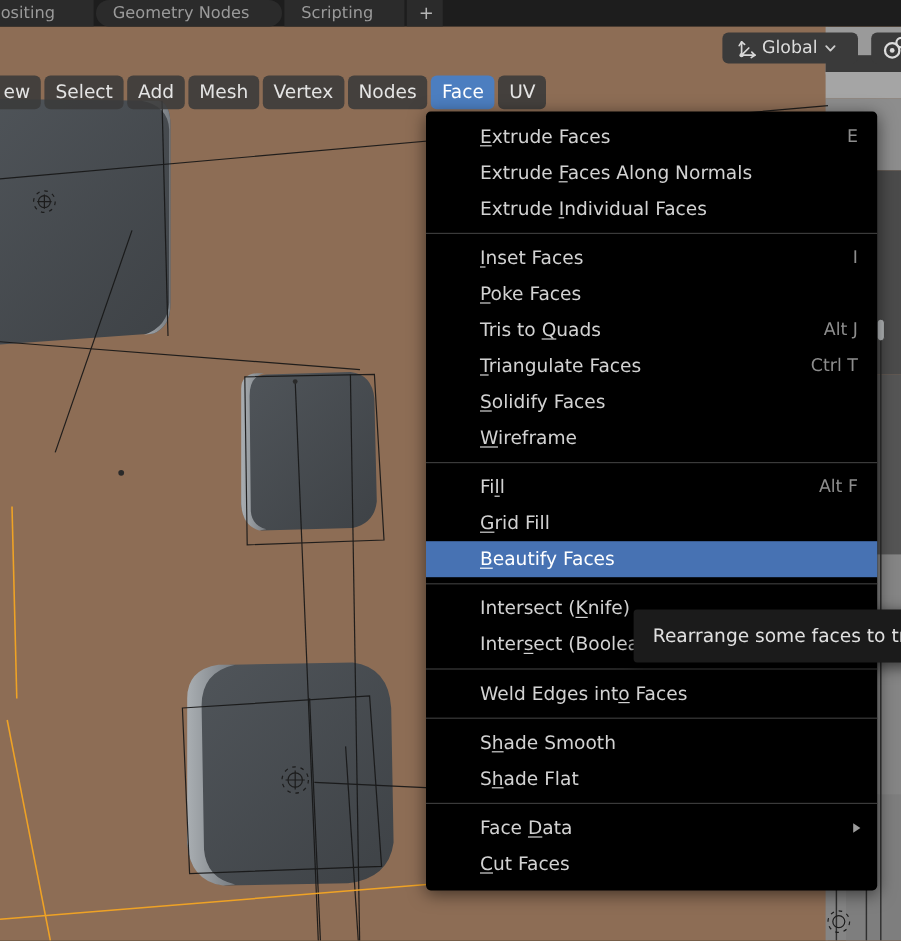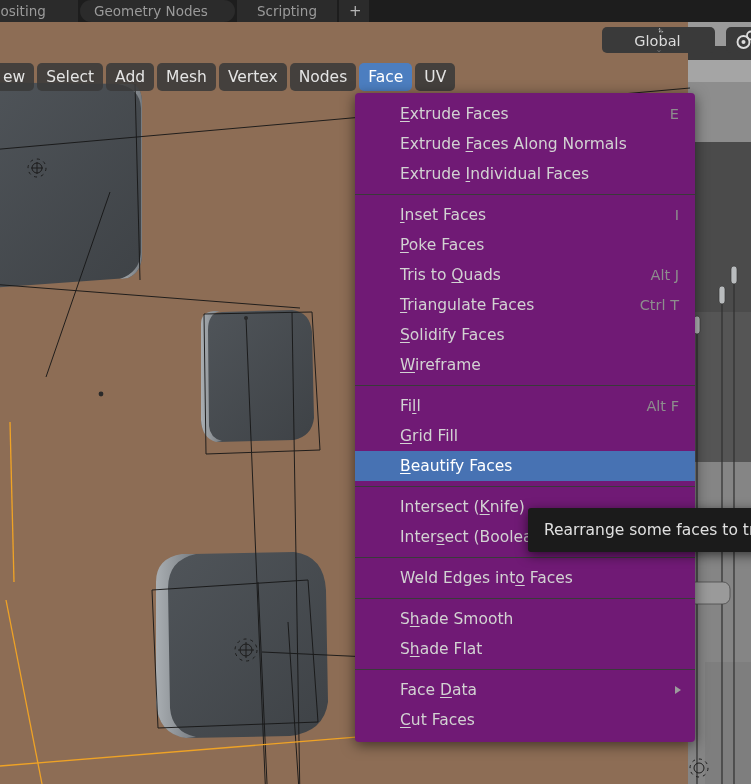--- a/index.html
+++ b/index.html
@@ -33,22 +33,22 @@
 
   
   .menubar { position:absolute; left:0; top:62px; height:30px; display:flex;
     align-items:center; gap:3px; }
   .mbtn { height:28px; padding:0 9px; border-radius:5px; color:#e4e4e4;
     font-size:15.5px; line-height:28px; background:rgba(58,58,58,0.88);
     white-space:nowrap; }
   .mbtn.active { background:#4c7ec0; color:#ffffff; }
 
   
-  .dropdown { position:absolute; left:355px; top:93px; width:340px;
-    background:#701a75; border-radius:4px;
+  .dropdown { position:absolute; left:355px; top:93px; width:376px;
+    background:#000000; border-radius:4px;
     box-shadow:0 3px 14px rgba(0,0,0,0.55); padding:6px 0 7px 0; }
   .mrow { position:relative; height:30px; display:flex; align-items:center;
     padding:0 14px 0 45px; }
   .mrow.sel { background:#4772b3; }
   .mlabel { color:#d2d2d2; font-size:15.5px; white-space:nowrap; }
   .mrow.sel .mlabel { color:#ffffff;text-align:center; }
   .mlabel u { text-decoration:underline; text-underline-offset:2px; }
   .mkey { position:absolute; right:16px; color:#8d8d8d; font-size:14.5px; }
   .msub { position:absolute; right:14px; width:0; height:0;
     border-left:6px solid #9c9c9c; border-top:4.5px solid transparent;
@@ -158,30 +158,30 @@
     </svg>
   </div>
 
   <div class="tabstrip">
     <div class="wtab" style="left:-22px;width:100px;">
       <span>positing</span>
     </div>
     <div class="wtab" style="left:80px;width:155px;border-radius:11px;">
       <span>Geometry Nodes</span>
     </div>
-    <div class="wtab" style="left:237px;width:100px;text-align:center;">
+    <div class="wtab" style="left:237px;width:100px;">
       <span>Scripting</span>
     </div>
     <div class="wtab plus" style="left:339px;width:30px;text-align:center;">
       <span>+</span>
     </div>
   </div>
 
   <div class="vp-header" style="background:transparent;">
-    <div class="ctl" style="left:602px; top:5px; width:113px; padding:0 6px;flex-direction:column;">
+    <div class="ctl" style="left:602px; top:5px; width:113px; padding:0 6px;">
       <svg class="ctl-icon" viewBox="0 0 20 20">
         <g stroke="#d8d8d8" stroke-width="1.4" fill="none" stroke-linecap="round">
           <path d="M5 16 L5 5"></path>
             <path d="M5 16 L16 16"></path>
           <path d="M5 5 L3 8"></path>
             <path d="M5 5 L7.5 7"></path>
           <path d="M16 16 L13.5 13.5"></path>
             <path d="M16 16 L13 18"></path>
           <path d="M5 16 L11 10"></path>
         </g>

